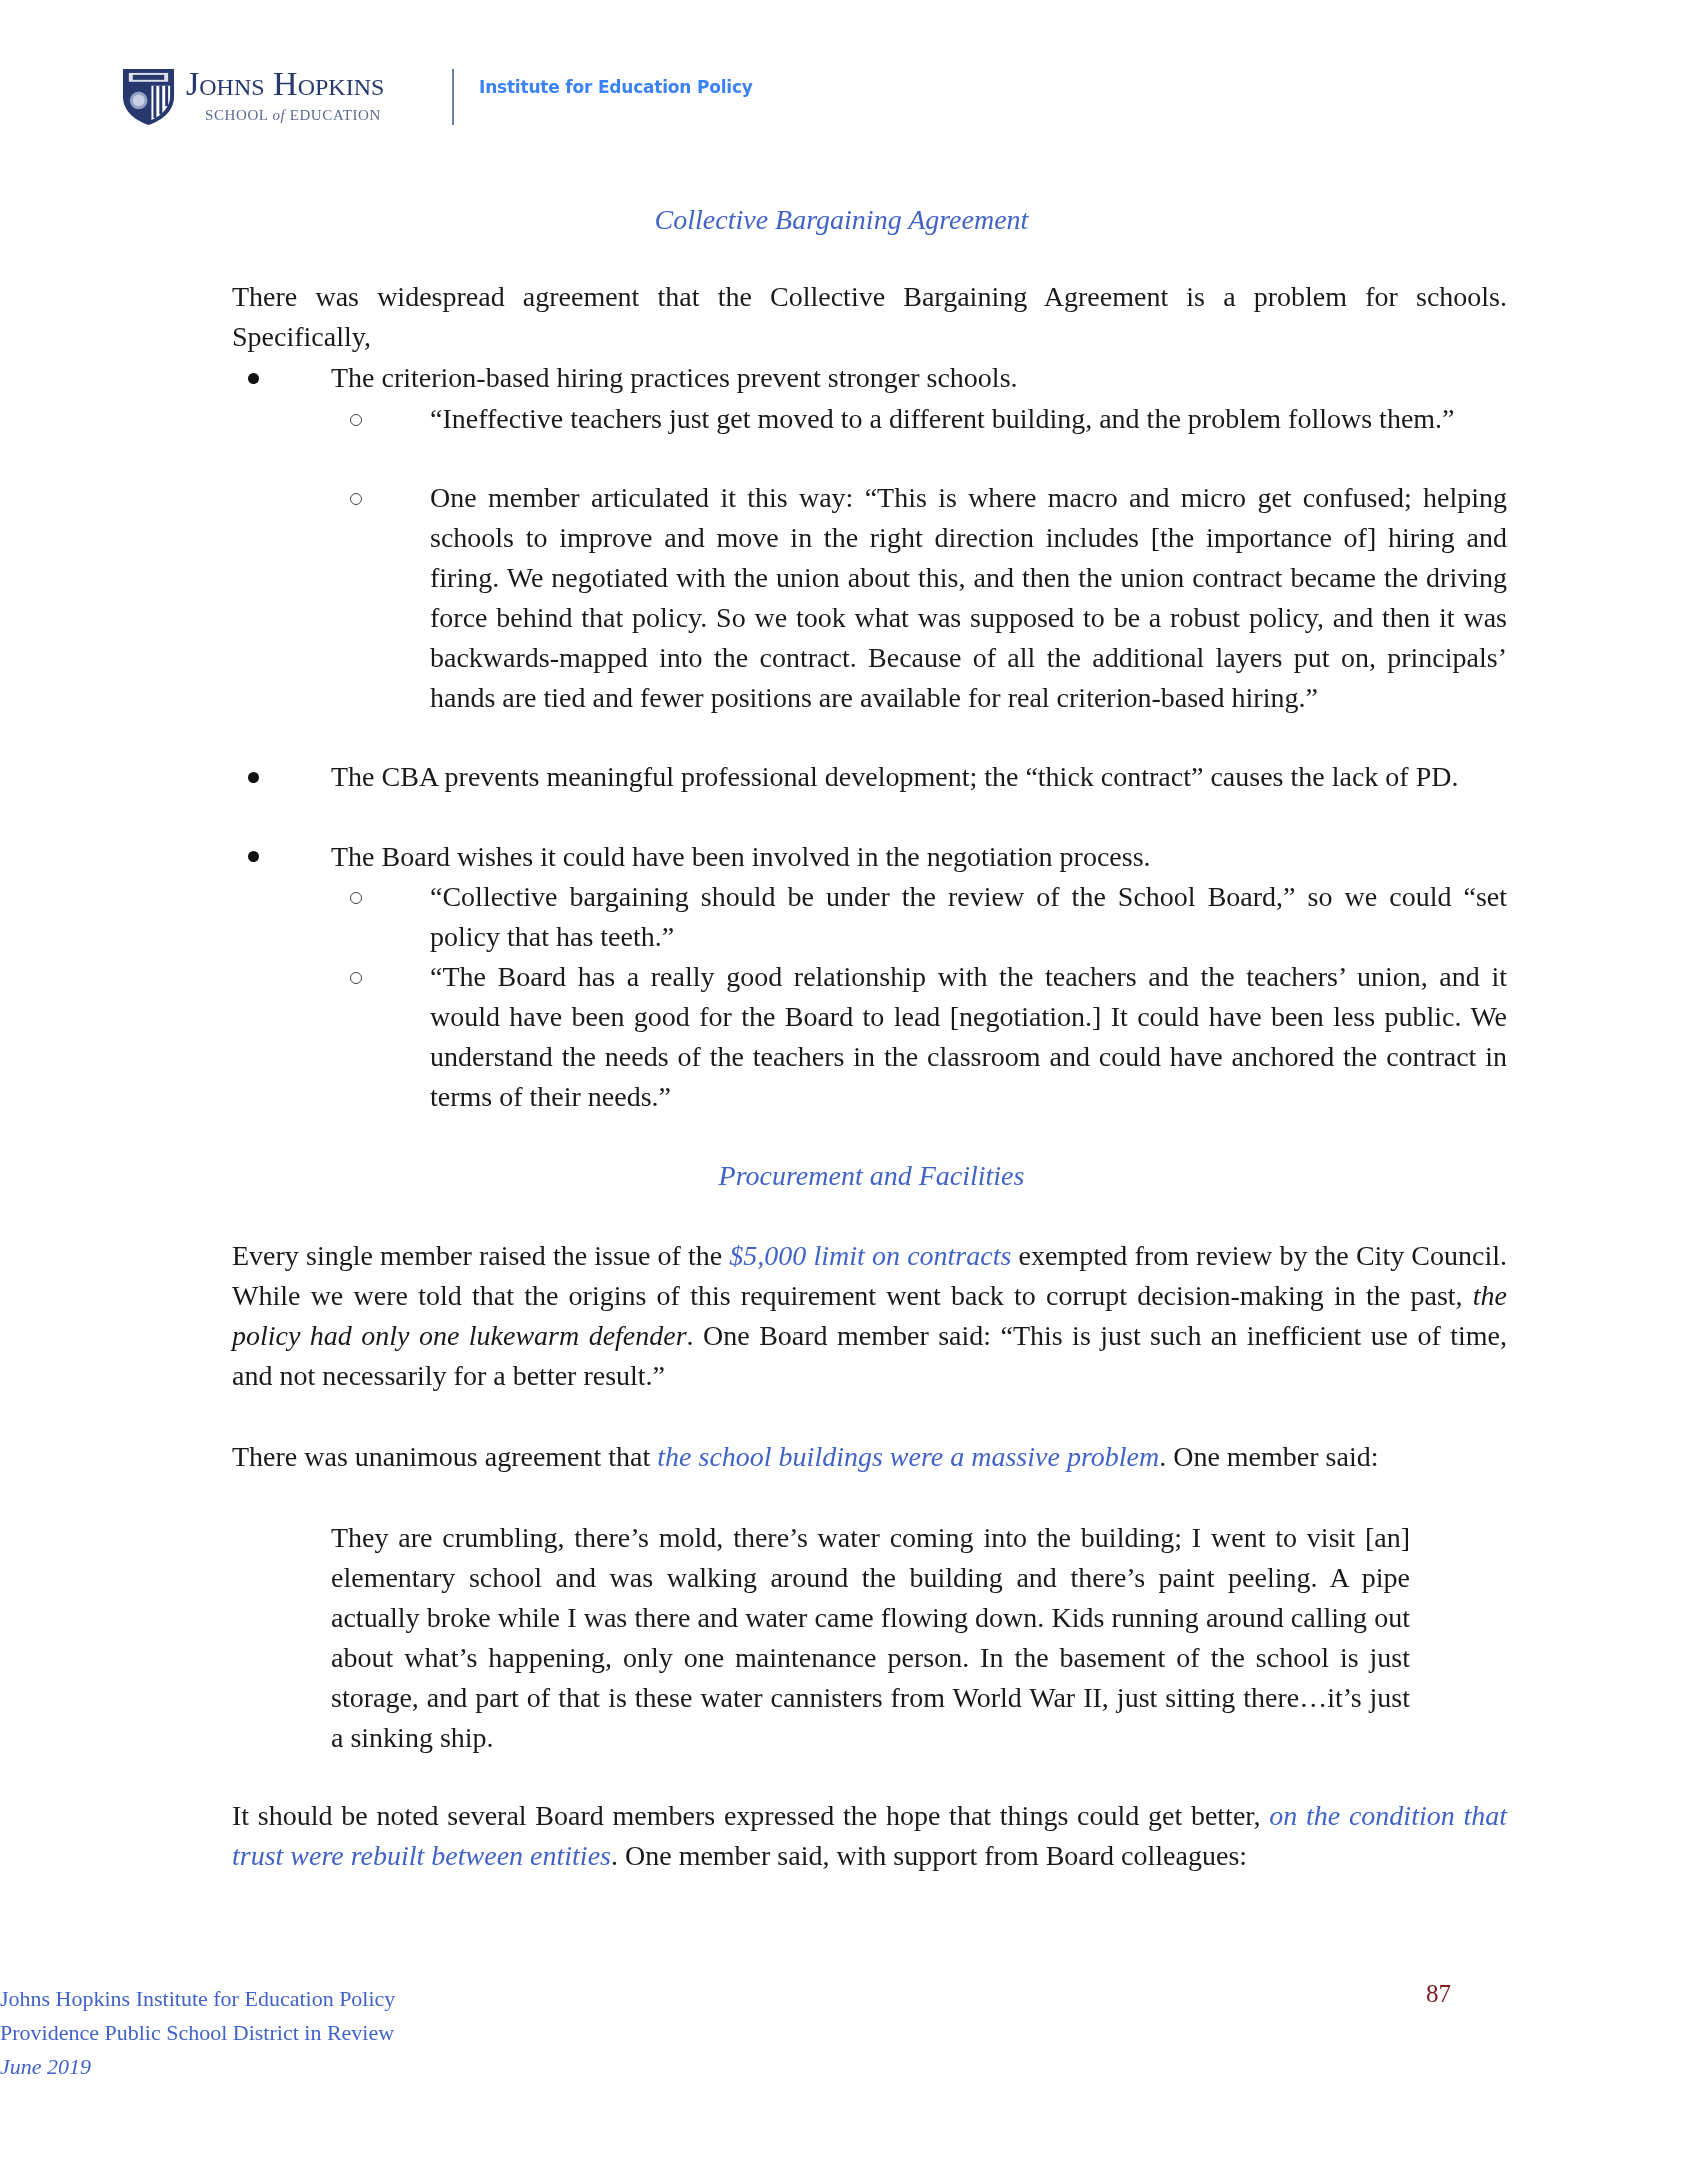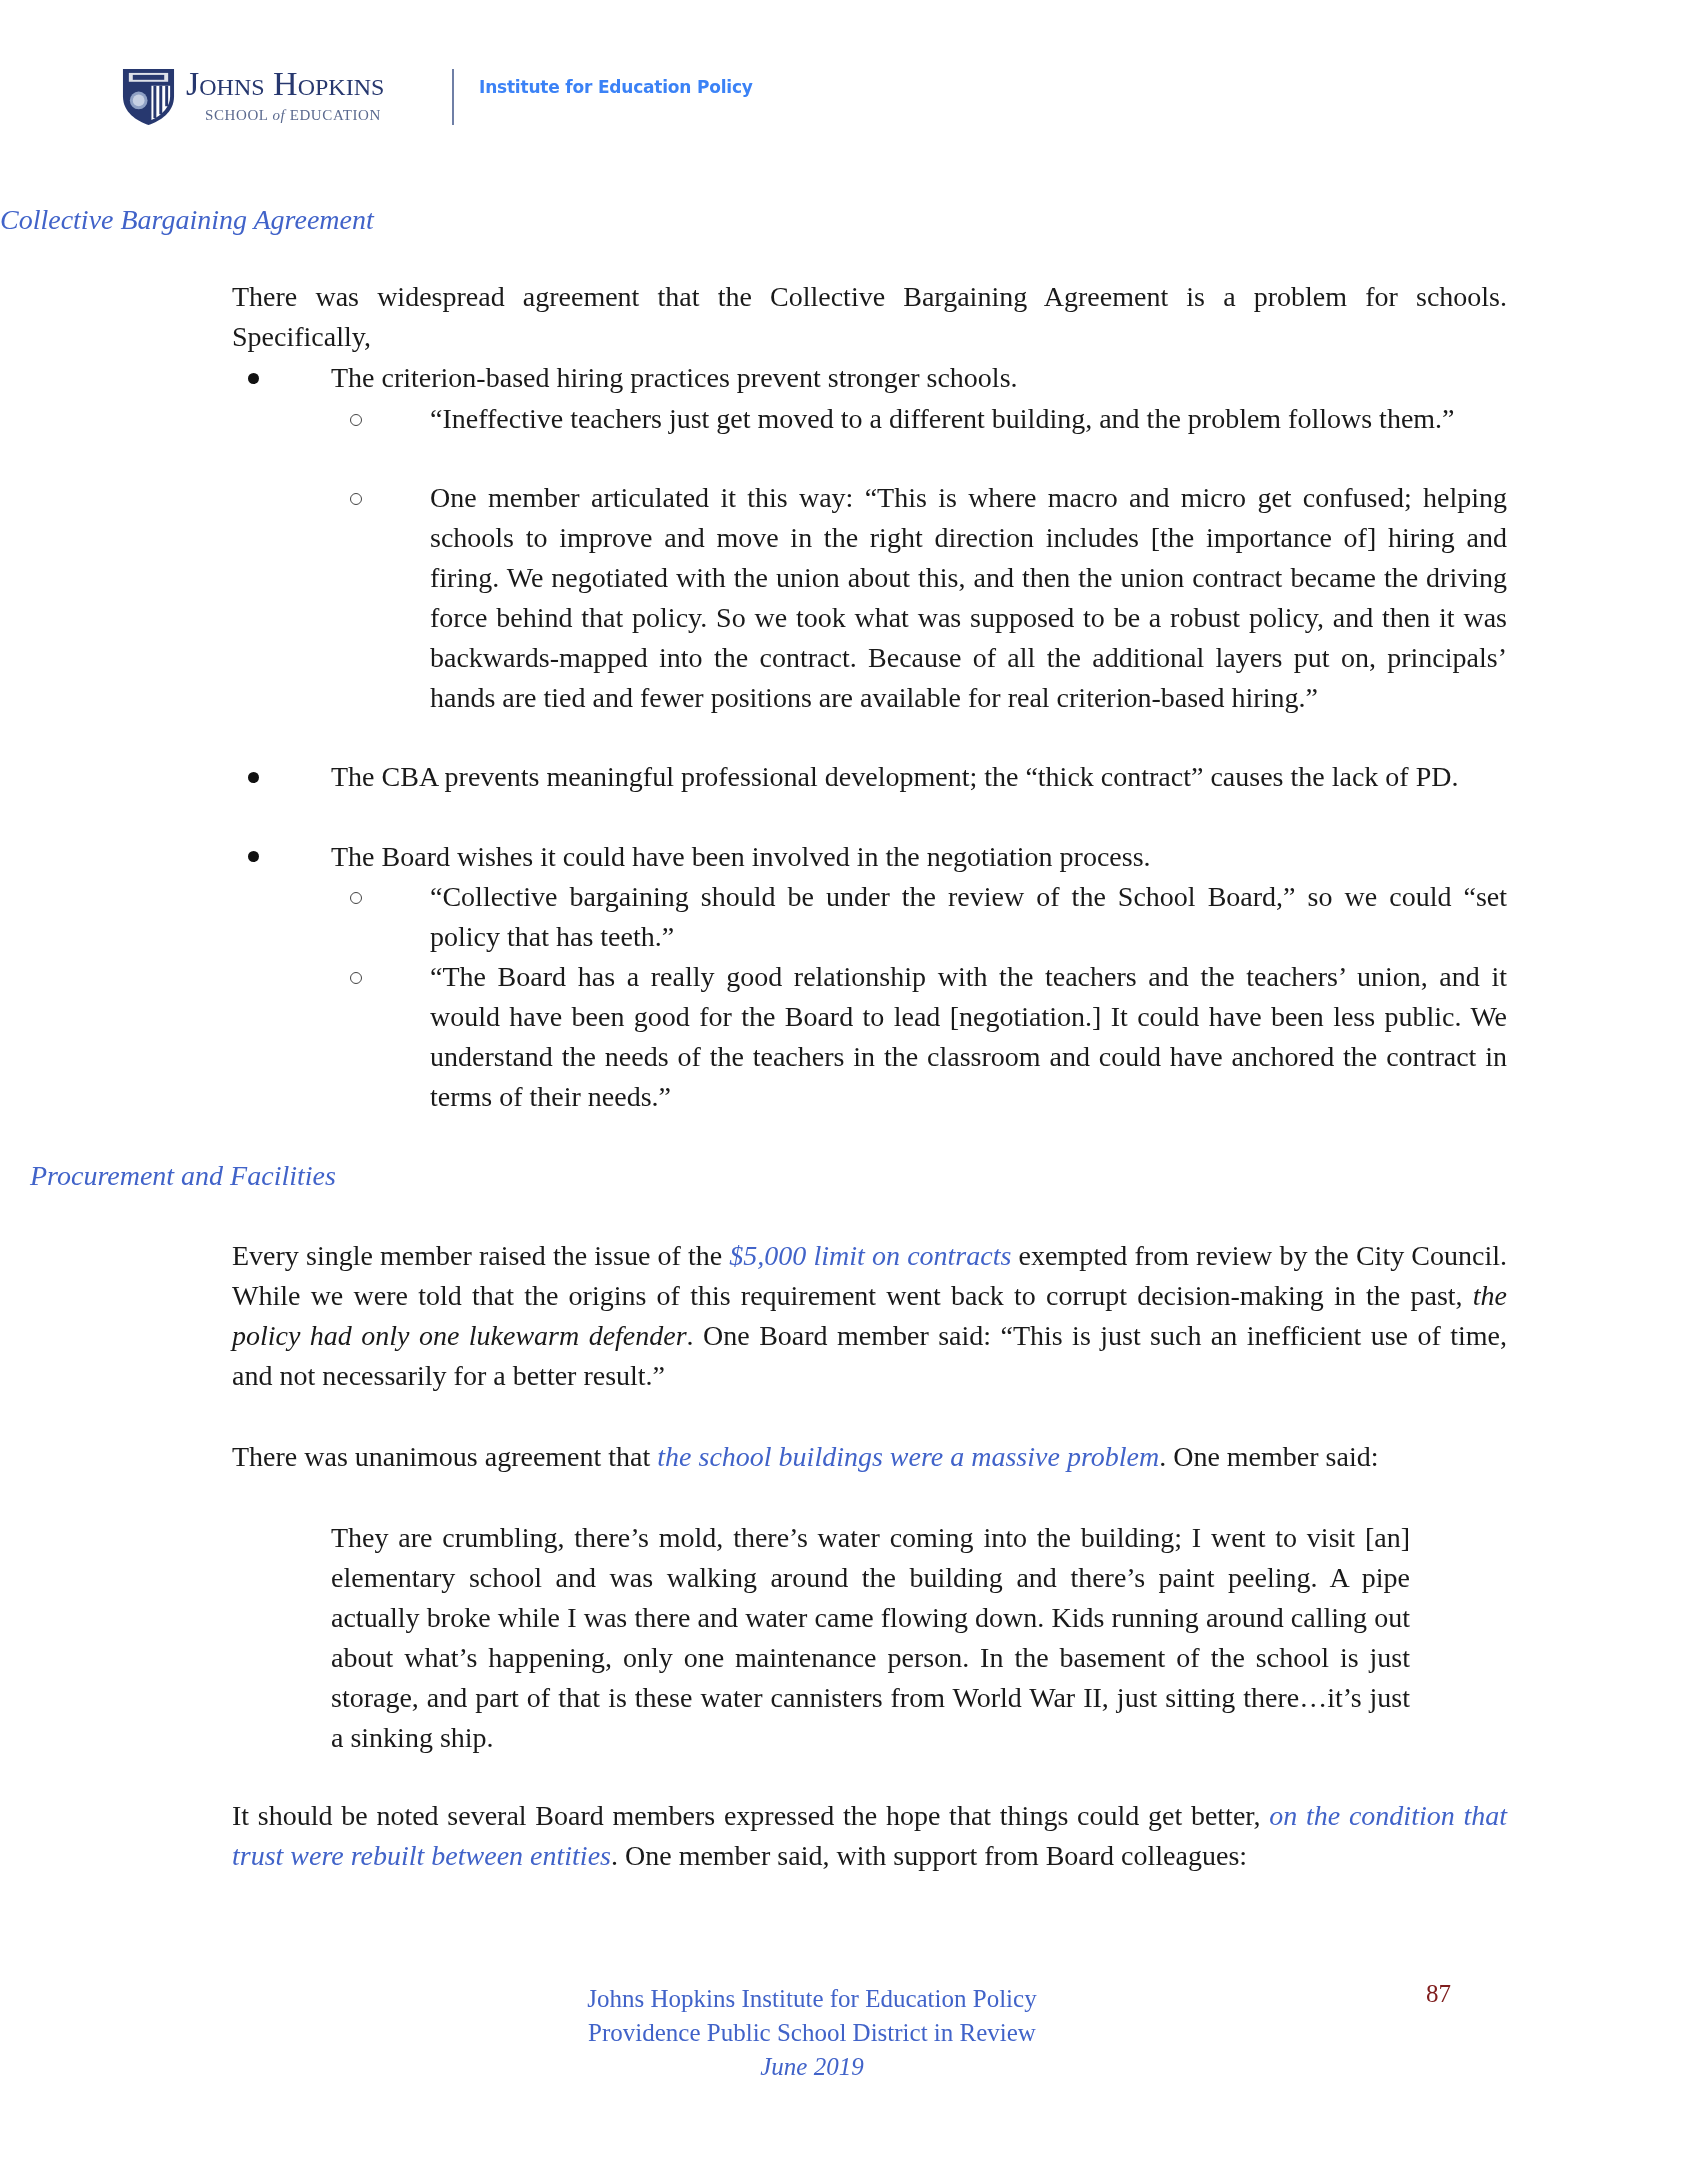--- a/index.html
+++ b/index.html
@@ -10,33 +10,33 @@
   #logo-shield { left:121px; top:67px; width:55px; height:59px; }
   #jh-name { left:186px; top:65px; font-size:34px; color:#27386f; letter-spacing:0px; white-space:nowrap;
              font-variant:small-caps; line-height:38px;text-align:right; }
   #jh-school { left:205px; top:105px; font-size:15px; color:#5b6a8f; letter-spacing:0.6px; white-space:nowrap; line-height:20px; }
   #jh-school .of { font-style:italic; text-transform:lowercase; }
   #header-divider { left:452px; top:69px; width:2px; height:56px; background:#6f7fa6; }
   #iep-name { left:479px; top:72px; font-family:"DejaVu Sans", "Liberation Sans", sans-serif; font-weight:bold;
               font-size:17px; color:#3b82f6; white-space:nowrap; line-height:30px; letter-spacing:-0.2px; }
 
   
-  .heading { left:0; width:1683px; font-style:italic; color:#4163c9; font-size:28px; line-height:40px; }
+  .heading { left:0; width:1683px; text-align:center; font-style:italic; color:#4163c9; font-size:28px; line-height:40px; }
   .para { font-size:28px; line-height:40px; text-align:justify;margin-left:36px; }
   .para .hl { color:#4163c9; font-style:italic; }
   .para .em { font-style:italic; }
   .blocktext { left:196px; width:1275px; }
   .lvl1 { left:295px; width:1176px; }
   .lvl2 { left:394px; width:1077px; }
   .quote { left:295px; width:1079px; text-align:justify; }
   .bullet-dot { width:11px; height:11px; border-radius:50%; background:#111; }
   .bullet-circle { width:12px; height:12px; border-radius:50%; border:1.5px solid #444; box-sizing:border-box; }
 
   
-  .footer-line { left:0; width:1624px; text-align:center; color:#4163c9; font-size:25px; line-height:34px; white-space:nowrap; }
+  .footer-line { left:0; width:1624px; color:#4163c9; font-size:22px; line-height:34px; white-space:nowrap; }
   #footer-date { font-style:italic; }
   #page-number { left:1426px; width:46px; text-align:left; top:1977px; color:#7f1d1d; font-size:25px; line-height:34px; }
 </style>
 </head>
 <body>
 
 <div class="abs" id="logo-shield">
   <svg width="55" height="59" viewBox="0 0 56 60">
     <path d="M2 2 H54 V30 C54 46 40 55 28 59 C16 55 2 46 2 30 Z" fill="#27386f"></path>
     <rect x="8" y="6" width="40" height="9" fill="#ffffff" opacity="0.85"></rect>

